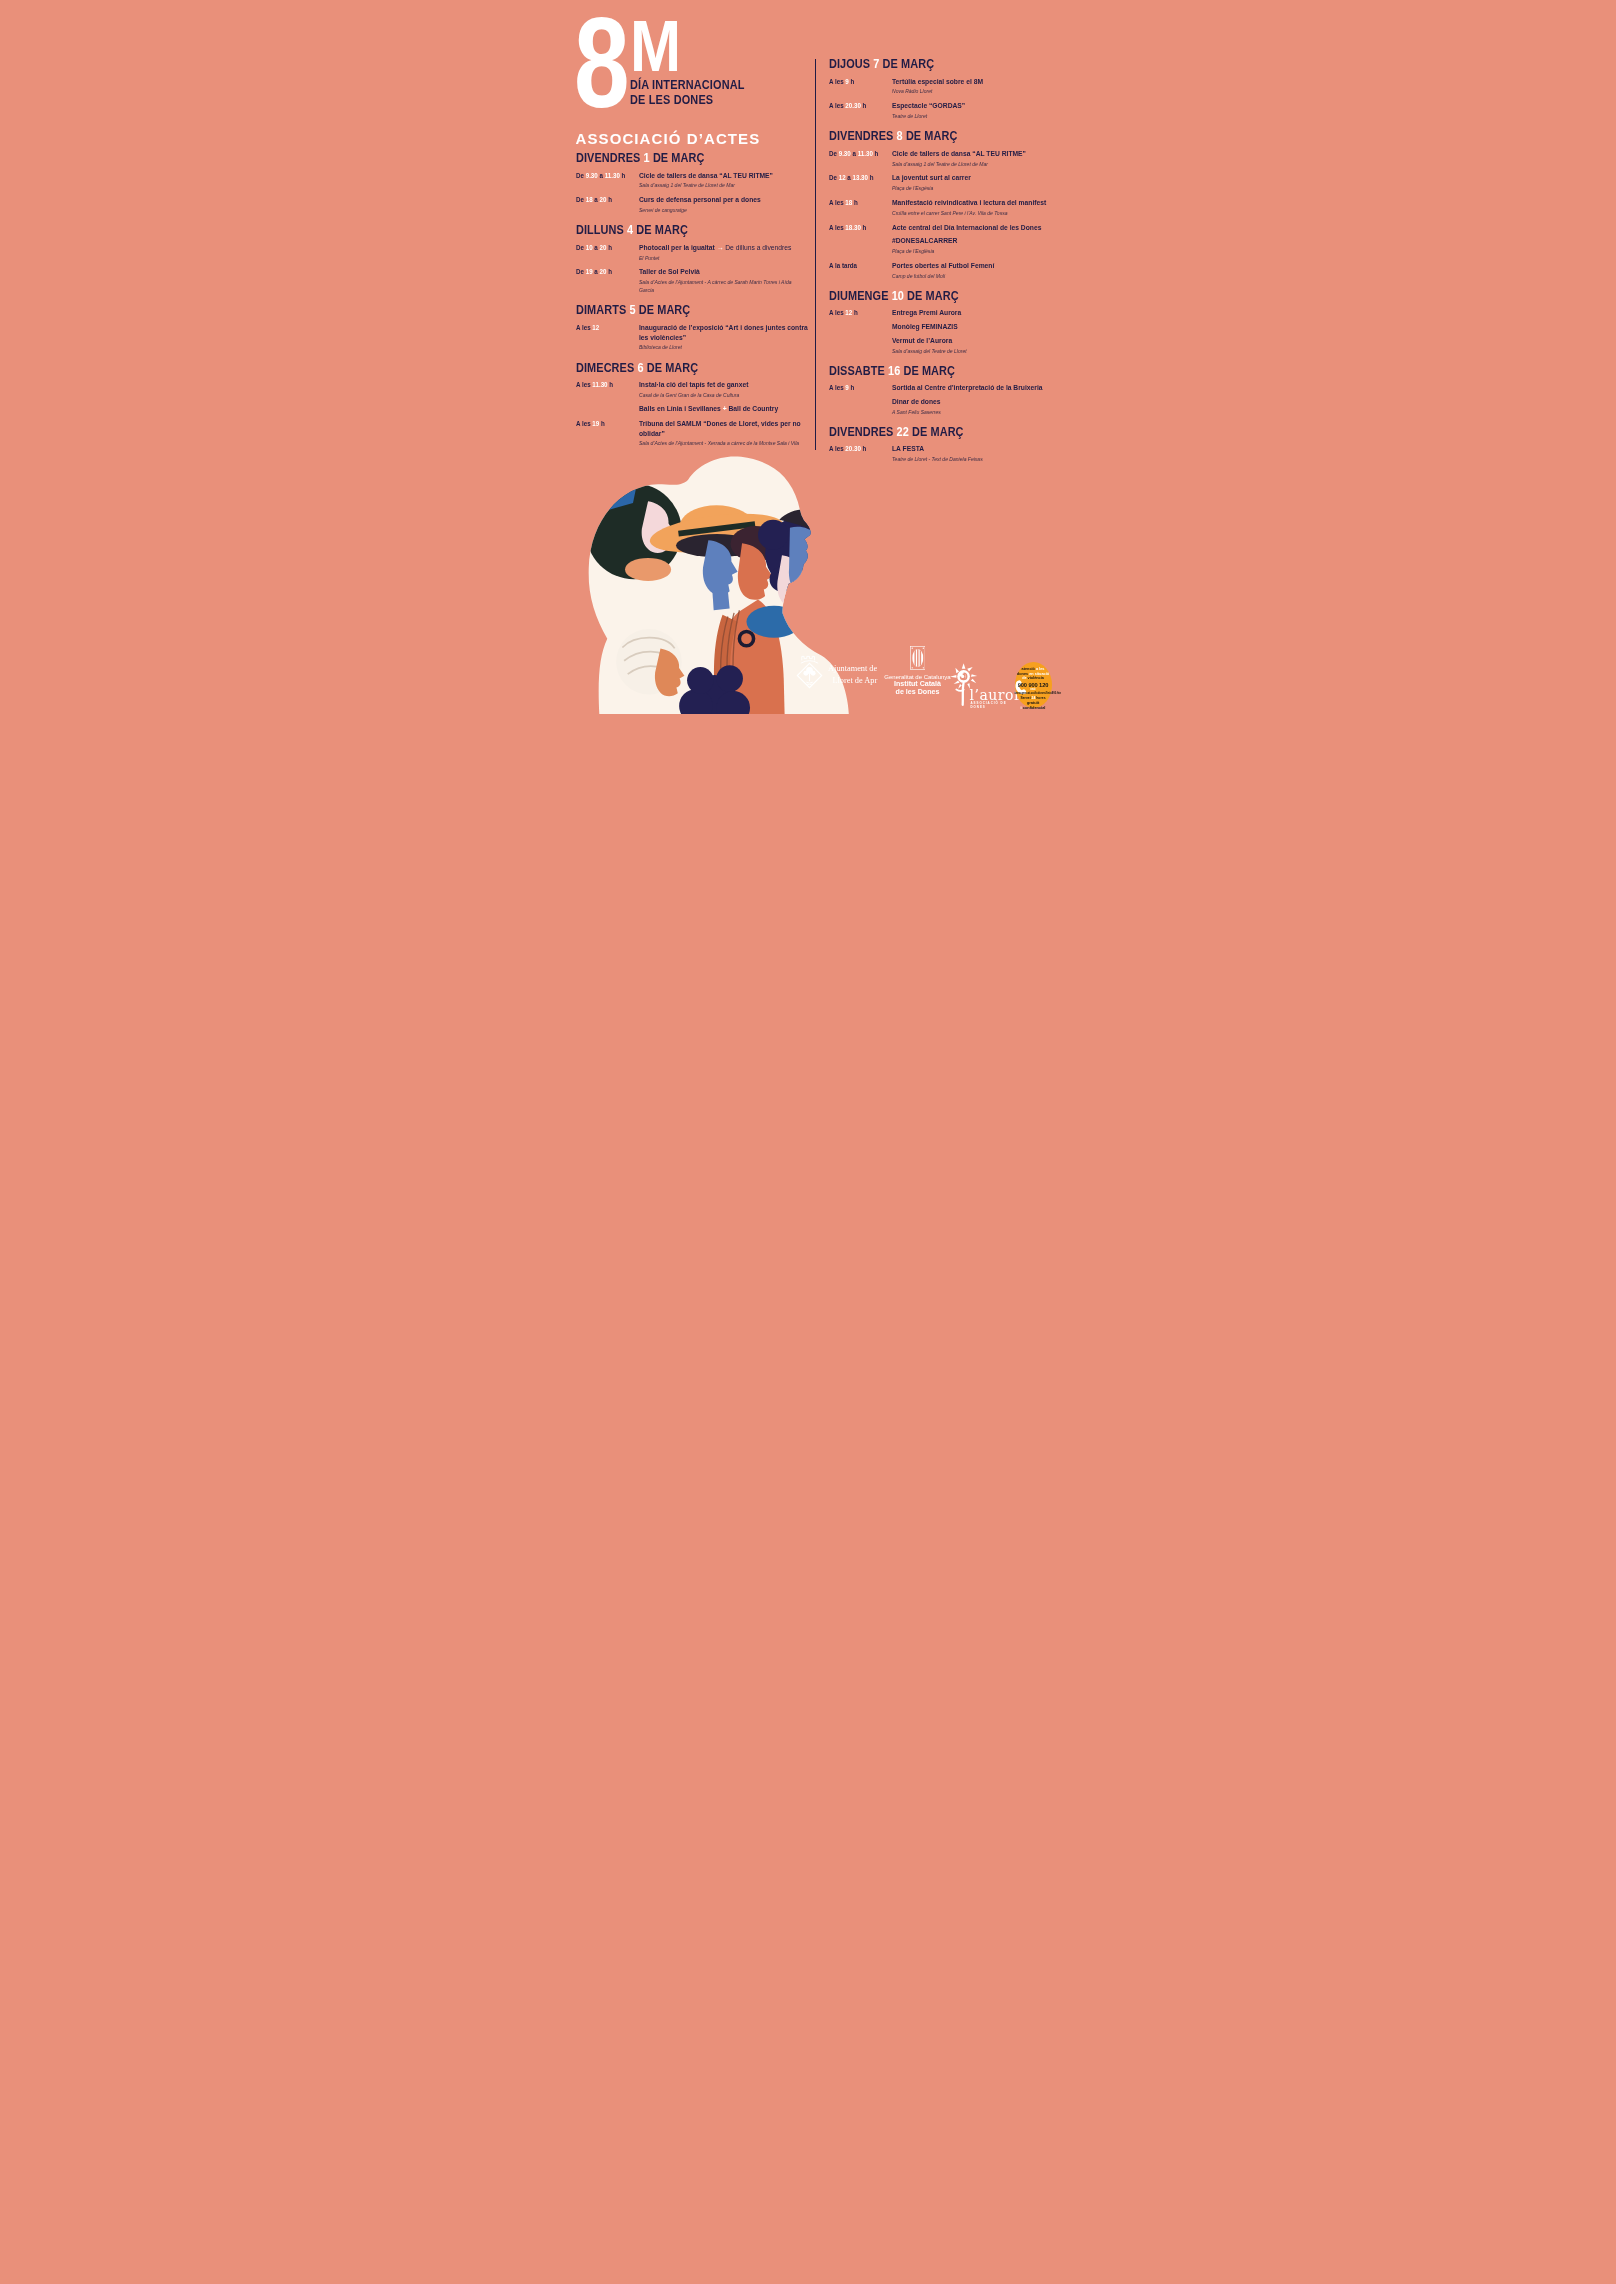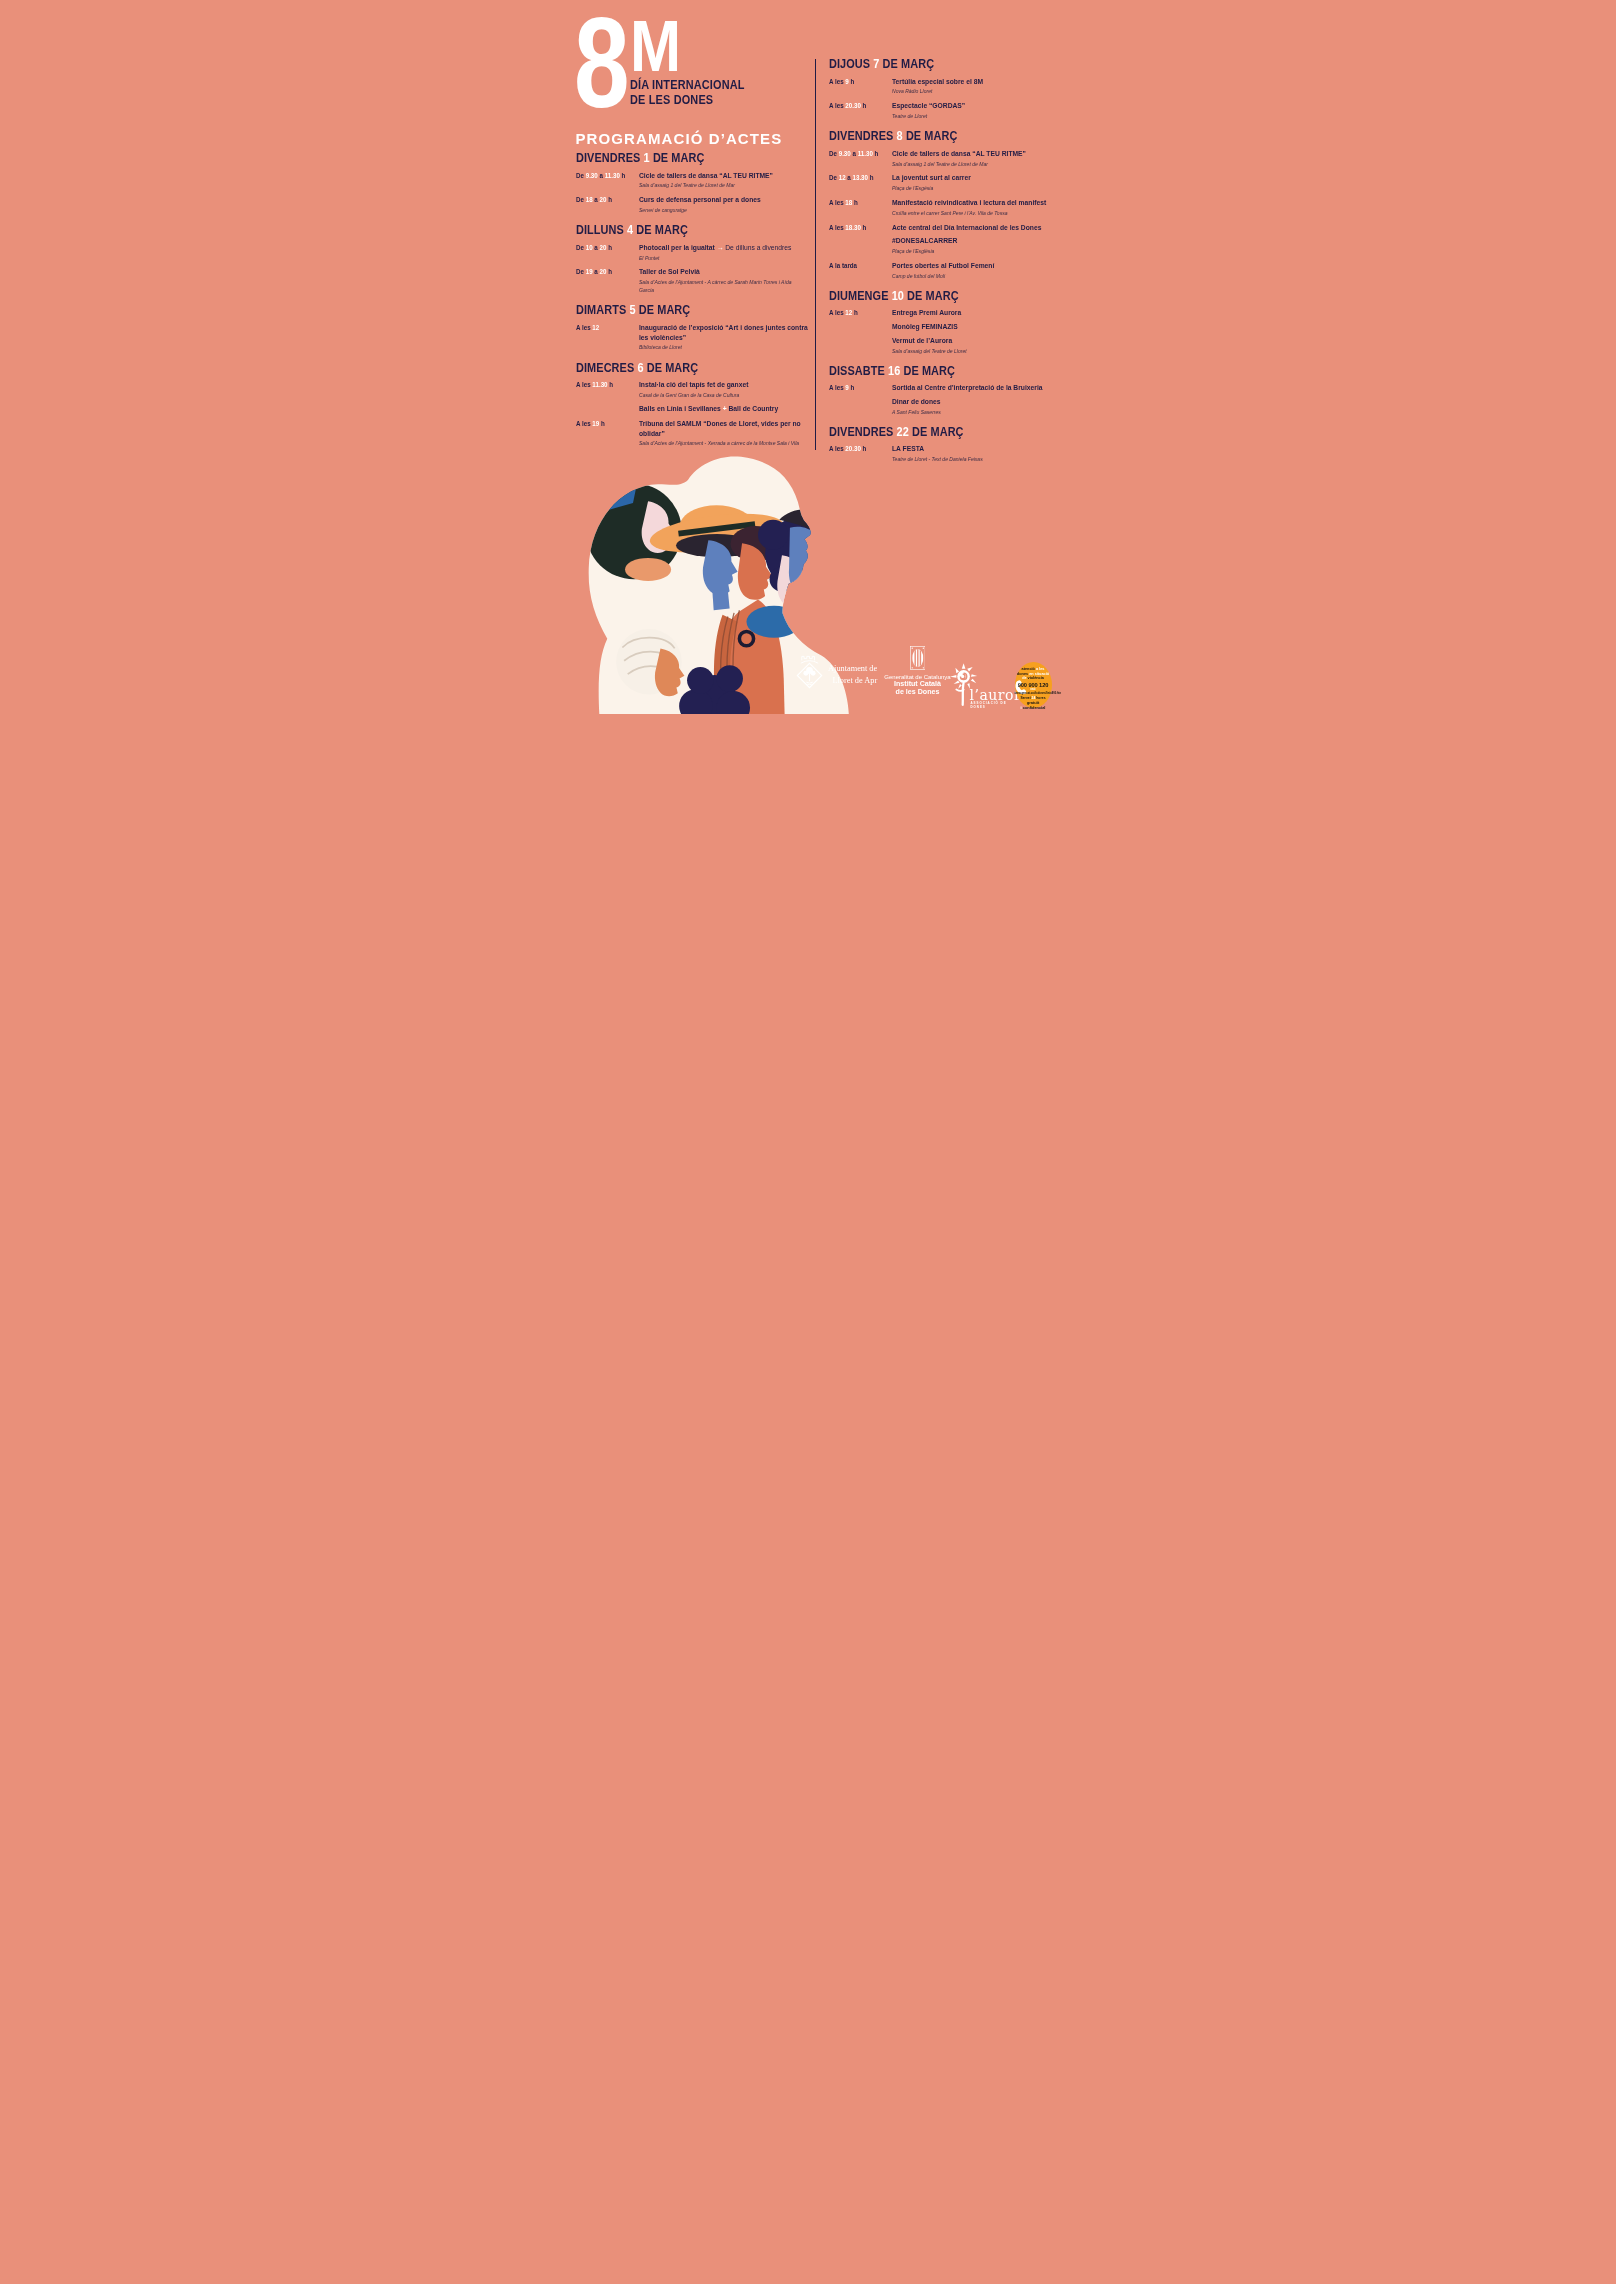--- a/index.html
+++ b/index.html
@@ -59,21 +59,21 @@
 <body>
 
 <div class="page">
 
   <div class="big8">8</div>
   <div class="bigM">M</div>
   <div class="subtitle cond">
     <div>DÍA INTERNACIONAL</div>
     <div>DE LES DONES</div>
   </div>
-  <h1 class="program">PROGRAMACIÓ D’ACTES</h1>
+  <h1 class="program">ASSOCIACIÓ D’ACTES</h1>
 
   <div class="col left cond" id="col-left">
       <section class="section">
         <h2 class="day">DIVENDRES <span class="wht">1</span> DE MARÇ</h2>
         <div class="event">
           <div class="time">De <span class="wht">9.30</span> a <span class="wht">11.30</span> h</div>
           <div class="ebody">
             <div class="etitle">Cicle de tallers de dansa “AL TEU RITME”</div>
             <div class="eloc">Sala d’assaig 1 del Teatre de Lloret de Mar</div>
           </div>

